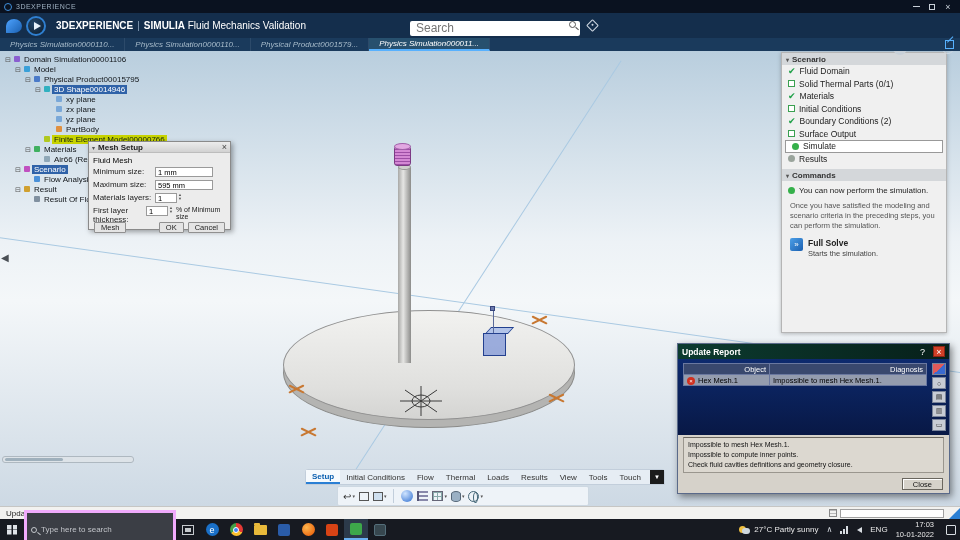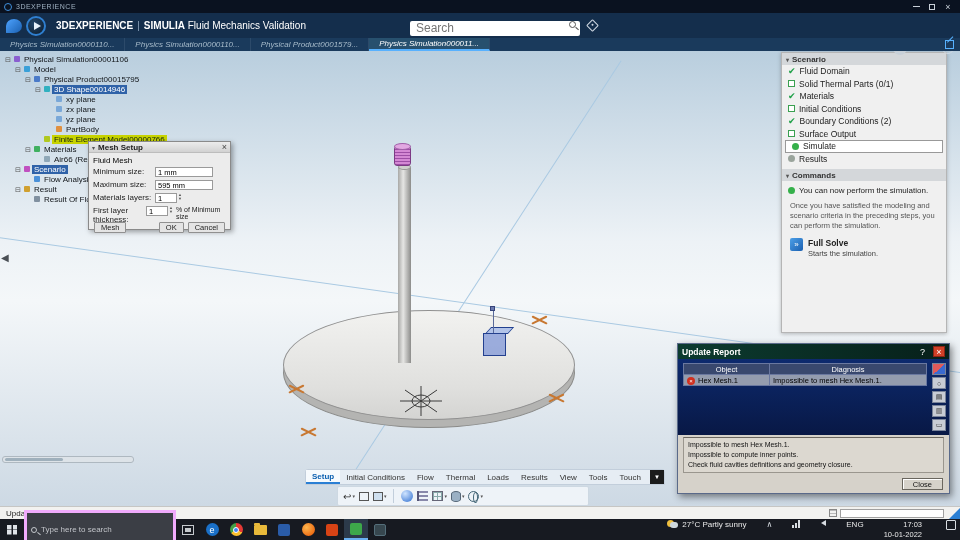--- a/index.html
+++ b/index.html
@@ -111,21 +111,21 @@
 #assistant .cmd .cd{font-size:7.5px;color:#444;margin-top:1px}
 
 
 #report{position:absolute;left:677px;top:343px;width:273px;height:151px;background:#d6d2ca;border:1px solid #5a6a8a;box-shadow:2px 3px 7px rgba(0,0,0,.45);z-index:7}
 #report .rtitle{height:15px;background:linear-gradient(90deg,#0c3b2f,#07201a);display:flex;align-items:center;padding:0 4px;color:#fff}
 #report .rtitle .t{font-size:8.5px;font-weight:bold;flex:1}
 #report .rtitle .h{font-size:9px;margin-right:8px}
 #report .rclose{width:12px;height:11px;background:#d04028;color:#fff;font-size:9px;display:flex;align-items:center;justify-content:center;border:1px solid #8a2416}
 #report .blue{position:relative;height:76px;background:linear-gradient(180deg,#0d2a6e,#081845);padding:4px 22px 4px 5px}
 .rtable{width:100%;border-collapse:collapse}
-.rtable th{background:#39486e;color:#fff;font-size:7.5px;font-weight:normal;text-align:center;border:1px solid #6a78a0;height:11px;padding:0 3px}
+.rtable th{background:#39486e;color:#fff;font-size:7.5px;font-weight:normal;text-align:right;border:1px solid #6a78a0;height:11px;padding:0 3px}
 .rtable td{background:#949cae;color:#000;font-size:7.5px;border:1px solid #6a78a0;height:11px;padding:0 3px}
 .rtable .c1{width:86px}
 .ic-err{display:inline-block;width:8px;height:8px;border-radius:50%;background:#d03020;color:#fff;font-size:6px;text-align:center;line-height:8px;margin-right:3px}
 #report .strip{position:absolute;right:3px;top:4px;display:flex;flex-direction:column;gap:2px}
 .sicon{width:14px;height:12px;background:#c8ccd4;border:1px solid #7a849a;font-size:7px;display:flex;align-items:center;justify-content:center;color:#333}
 .sicon.colored{background:linear-gradient(135deg,#e05a5a 50%,#3a6ad0 50%)}
 #report .msg{margin:2px 5px;background:#dcd8d0;border:1px solid #9a968e;border-top-color:#6a665e;height:36px;padding:2px 4px;font-size:7px;color:#111;line-height:1.45}
 #report .rbottom{display:flex;justify-content:flex-end;padding:3px 6px}
 .rbtn{height:12px;background:#d6d2ca;border:1px solid #6a665e;box-shadow:inset 1px 1px 0 #fff;font-size:7.5px;padding:0 10px;display:flex;align-items:center;color:#111}
 
@@ -164,21 +164,21 @@
 #tb-search .mag2:after{content:"";position:absolute;left:4.5px;top:5px;width:3.5px;height:1.2px;background:#c4c8cc;transform:rotate(40deg)}
 #tb-search span{font-size:8px;color:#c0c3c8;white-space:nowrap}
 .tvic{width:12px;height:10px;border:1px solid #c4c8cc;position:relative}
 .tvic:before{content:"";position:absolute;left:2px;top:2px;width:3px;height:4px;background:#c4c8cc}
 .tvic:after{content:"";position:absolute;right:2px;top:2px;width:3px;height:4px;background:#c4c8cc}
 .appic{width:13px;height:13px;border-radius:50%;font-size:9px;display:flex;align-items:center;justify-content:center;color:#fff}
 .appsq{width:12px;height:12px;border-radius:2px}
 .tbtn.activeapp{background:#2c3a4a;border-bottom:2px solid #6ab0f0}
 .folder{width:13px;height:10px;background:#e8b93a;border-radius:1px;position:relative}
 .folder:before{content:"";position:absolute;left:0;top:-2px;width:6px;height:2px;background:#e8b93a;border-radius:1px 1px 0 0}
-#tb-right{margin-left:auto;display:flex;align-items:flex-start;gap:20px;padding-right:4px;color:#e8e8e8}
+#tb-right{margin-left:auto;display:flex;align-items:center;gap:8px;padding-right:4px;color:#e8e8e8}
 .weather{display:flex;align-items:center;gap:4px}
 .wic{width:11px;height:8px;position:relative}
 .wic:before{content:"";position:absolute;left:0;top:0;width:7px;height:7px;border-radius:50%;background:#f0c040}
 .wic:after{content:"";position:absolute;left:3px;top:2px;width:8px;height:6px;border-radius:4px;background:#cfd8de}
 #tb-right .wtxt{font-size:8px;white-space:nowrap}
 .trayic{font-size:8px;color:#d8dde2}
 .neticon{width:9px;height:8px;background:linear-gradient(#d8dde2,#d8dde2) 0 5px/2px 3px no-repeat,linear-gradient(#d8dde2,#d8dde2) 3px 3px/2px 5px no-repeat,linear-gradient(#d8dde2,#d8dde2) 6px 0/2px 8px no-repeat}
 .spk{width:0;height:0;border-top:3px solid transparent;border-bottom:3px solid transparent;border-right:5px solid #d8dde2}
 .lang{font-size:8px}
 .clock{font-size:7.5px;line-height:1.3;text-align:right;white-space:nowrap}
@@ -272,21 +272,21 @@
     <span id="leftnav" class="arrowleft"></span>
     <div id="hscroll">
         <span class="thumb"></span>
       </div>
   </div>
 
   <div id="tree">
     <div class="trow" style="padding-left:2px">
         <span class="texp open"></span>
         <span class="ticon" style="background:#8a5fd0"></span>
-        <span class="tlabel">Physical Simulation00001106</span>
+        <span class="tlabel">Domain Simulation00001106</span>
       </div>
     <div class="trow" style="padding-left:12px">
         <span class="texp open"></span>
         <span class="ticon" style="background:#3aa0d8"></span>
         <span class="tlabel">Model</span>
       </div>
     <div class="trow" style="padding-left:22px">
         <span class="texp open"></span>
         <span class="ticon" style="background:#4a7ac8"></span>
         <span class="tlabel">Physical Product00015795</span>

